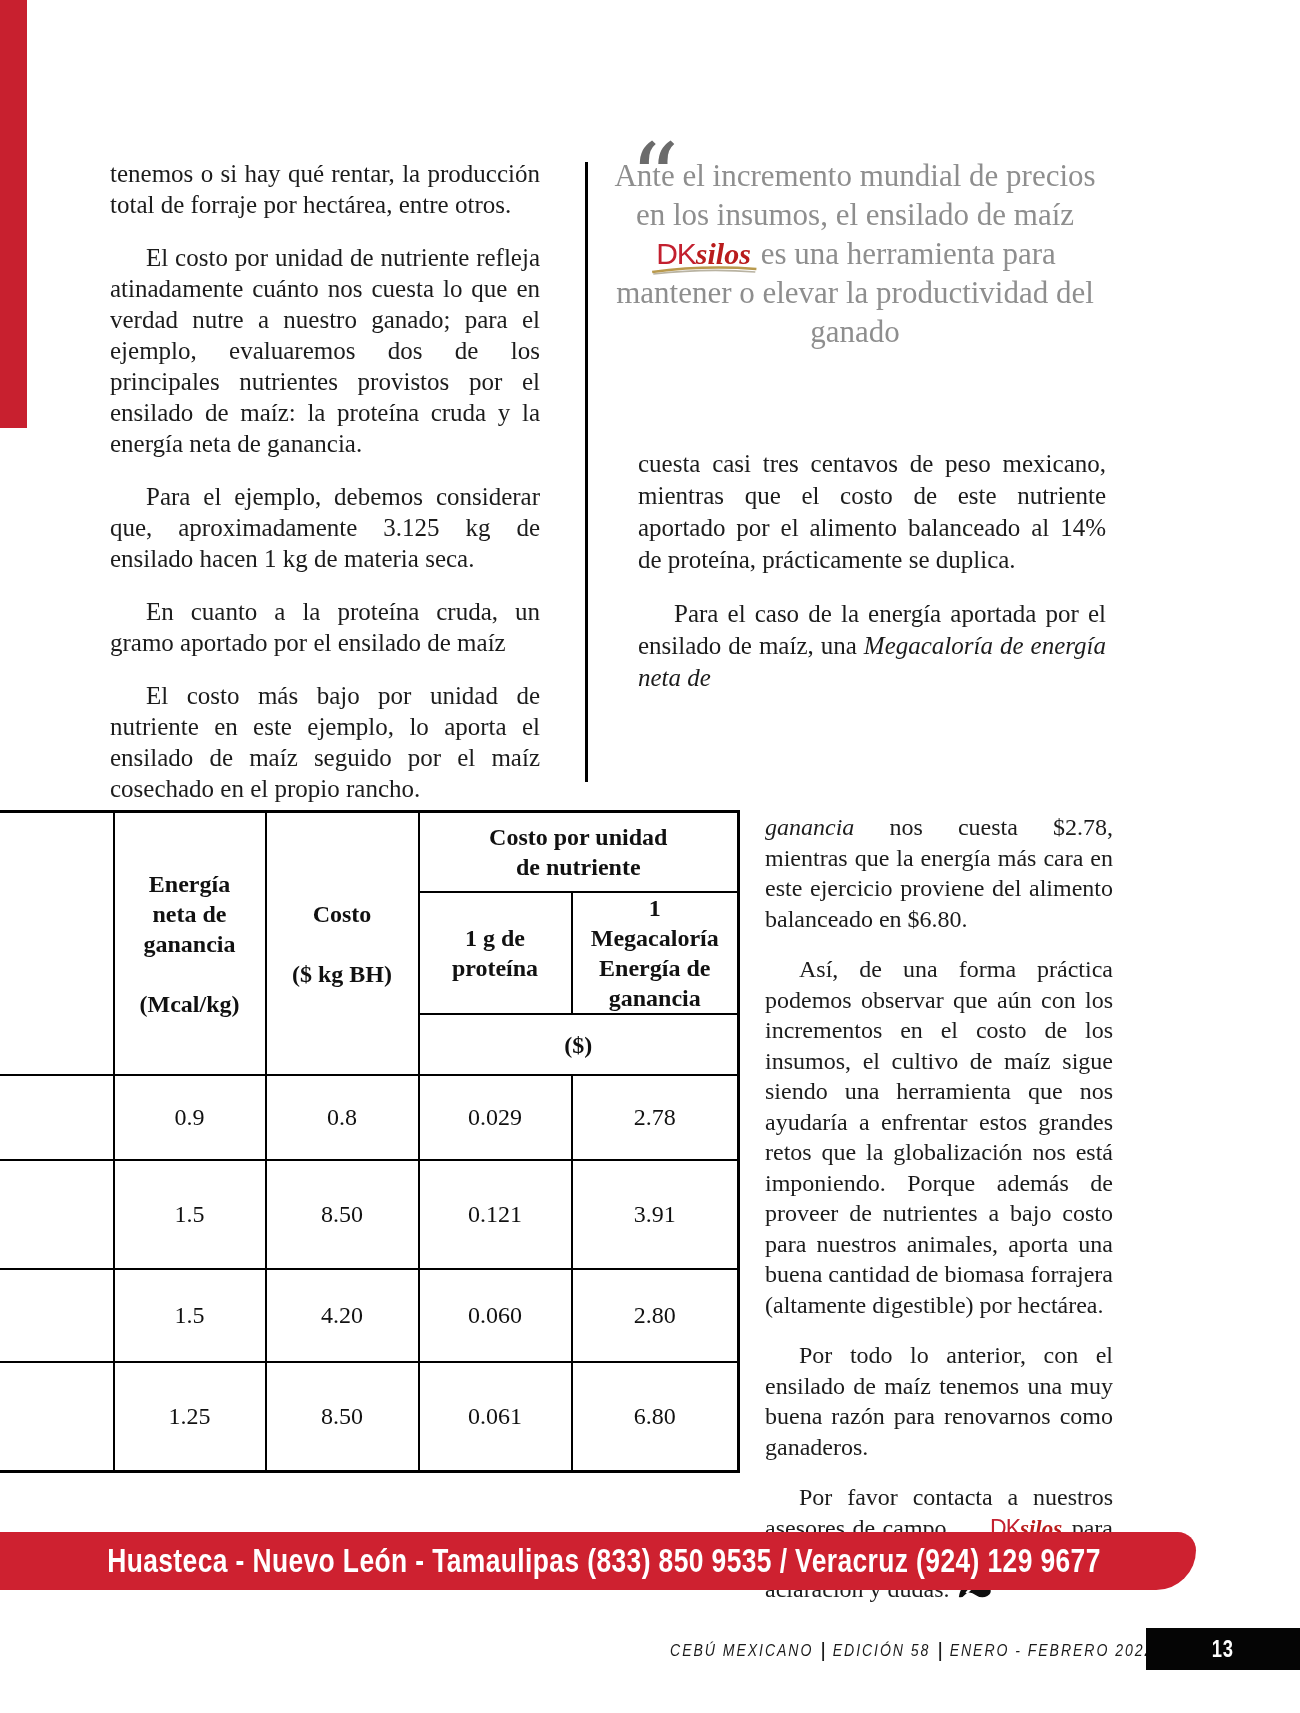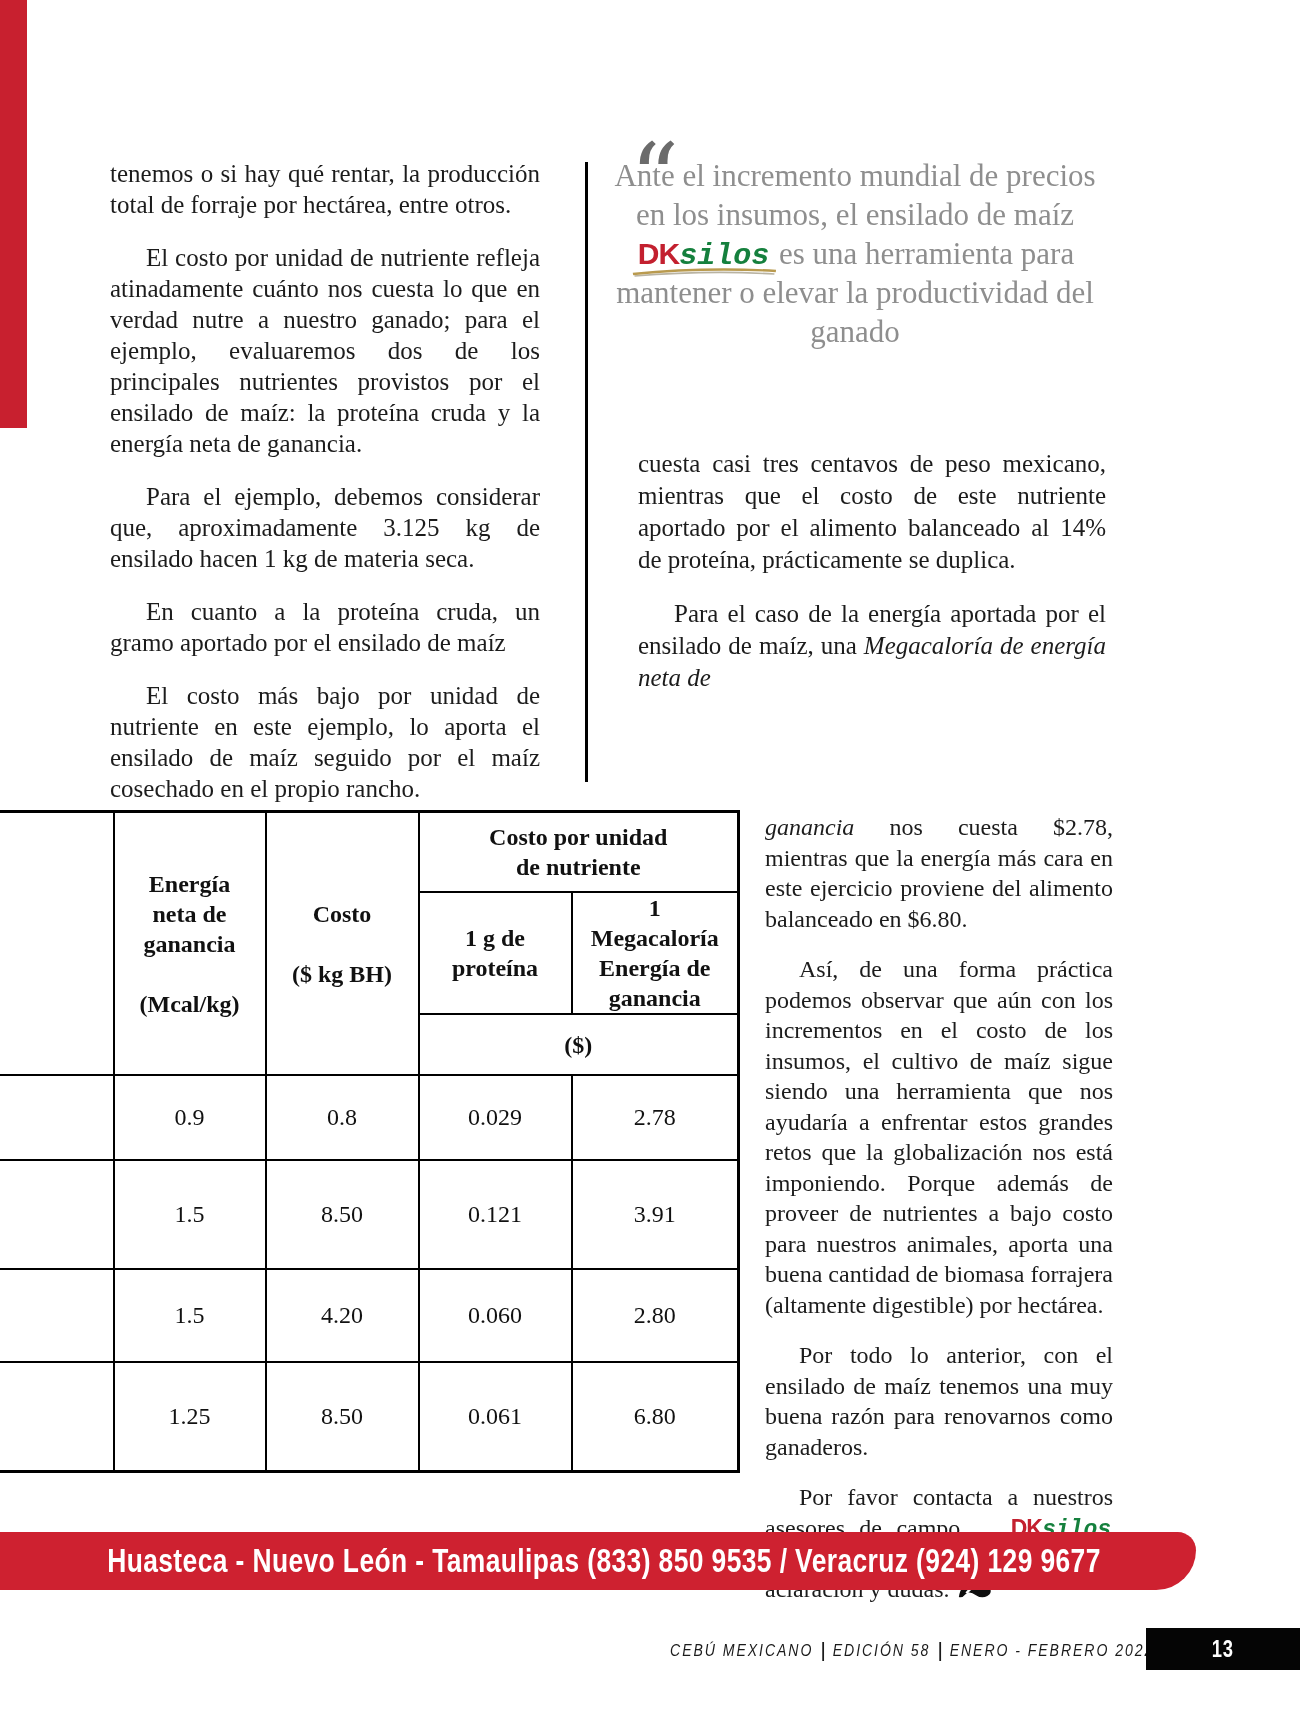--- a/index.html
+++ b/index.html
@@ -31,24 +31,24 @@
   .right-col-narrow{position:absolute;left:765px;top:812px;width:348px;
     font-size:24px;line-height:30.5px;text-align:justify;}
   .right-col-narrow p{margin:0 0 20px 0;}
   .right-col-narrow p.ind{text-indent:34px;}
 
   .b{font-weight:bold;}
   .i{font-style:italic;}
 
   
   .dklogo{position:relative;display:inline-block;white-space:nowrap;padding:0 2px;line-height:1;}
-  .dklogo .dk{font-family:"Liberation Sans",sans-serif;font-weight:700;
+  .dklogo .dk{font-family:"Liberation Sans",sans-serif;font-weight:400;
     color:#c3202f;letter-spacing:-1px;}
-  .dklogo .silos{font-family:Liberation Mono, monospace;font-style:italic;font-weight:600;
-    color:#15803d;letter-spacing:0px;}
+  .dklogo .silos{font-family:Liberation Serif, serif;font-style:italic;font-weight:600;
+    color:#b91c1c;letter-spacing:0px;}
   .dklogo svg.swoosh{position:absolute;left:-4%;bottom:-7px;width:110%;height:12px;}
   .quote .dklogo{font-size:30px;}
   .right-col-narrow .dklogo{font-size:23px;}
 
   
   .nuttable{position:absolute;left:-52px;top:810px;border-collapse:collapse;table-layout:fixed;
     background:#fff;font-size:24px;color:#111;}
   .nutable{}
   .nutable td{}
   .nutable{}

